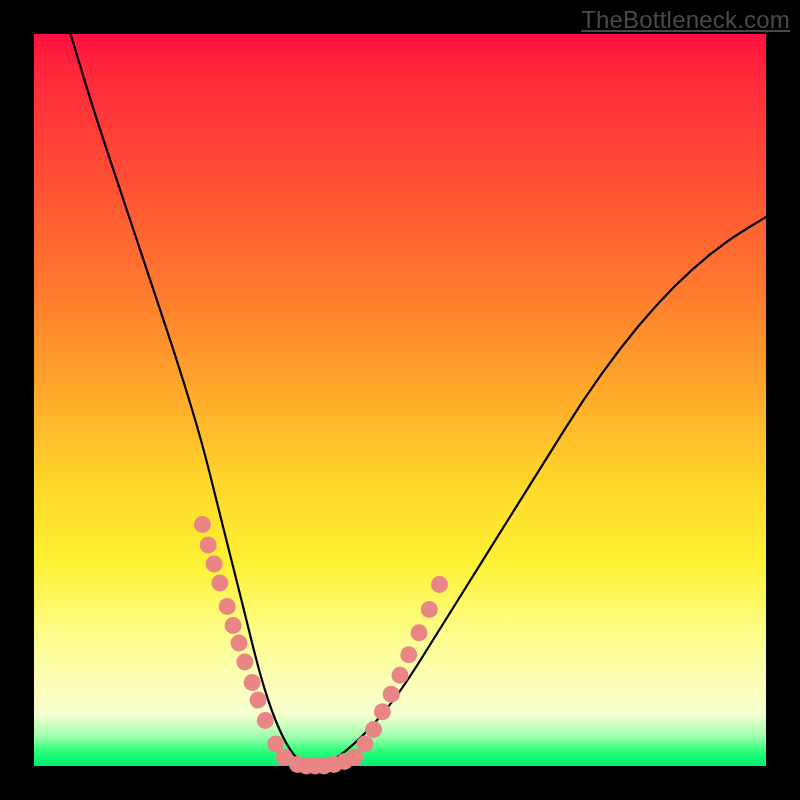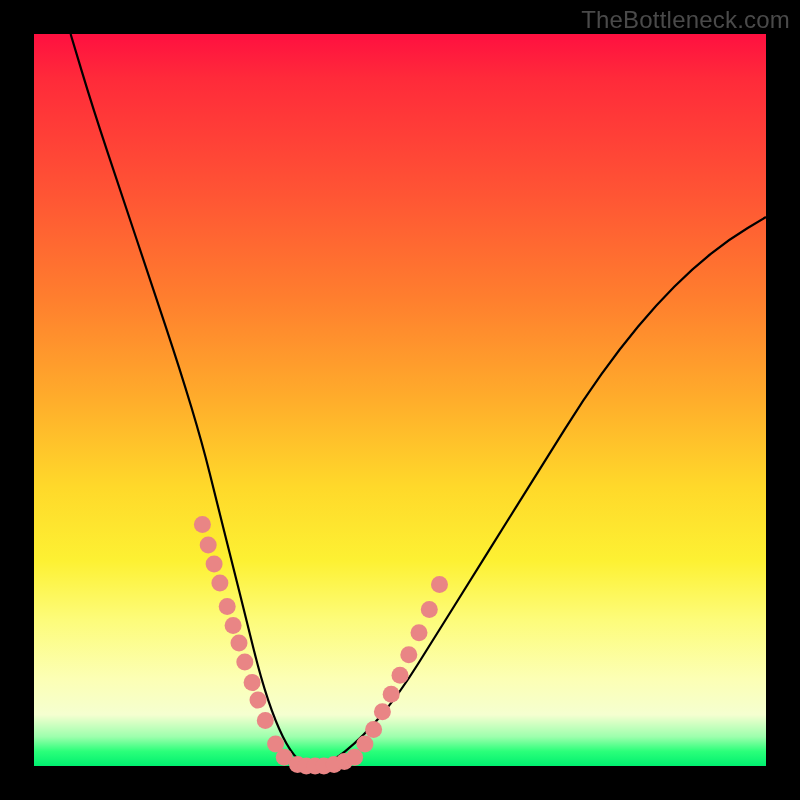--- a/index.html
+++ b/index.html
@@ -43,20 +43,21 @@
   }
   .watermark {
     position: absolute;
     top: 6px;
     right: 10px;
     color: #4a4a4a;
     font-size: 24px;
     font-weight: 500;
     letter-spacing: 0.2px;
     user-select: none;
+    text-decoration: underline;
   }
   svg.curve {
     position: absolute;
     left: 0;
     top: 0;
     width: 732px;
     height: 732px;
     overflow: visible;
   }
 </style>

